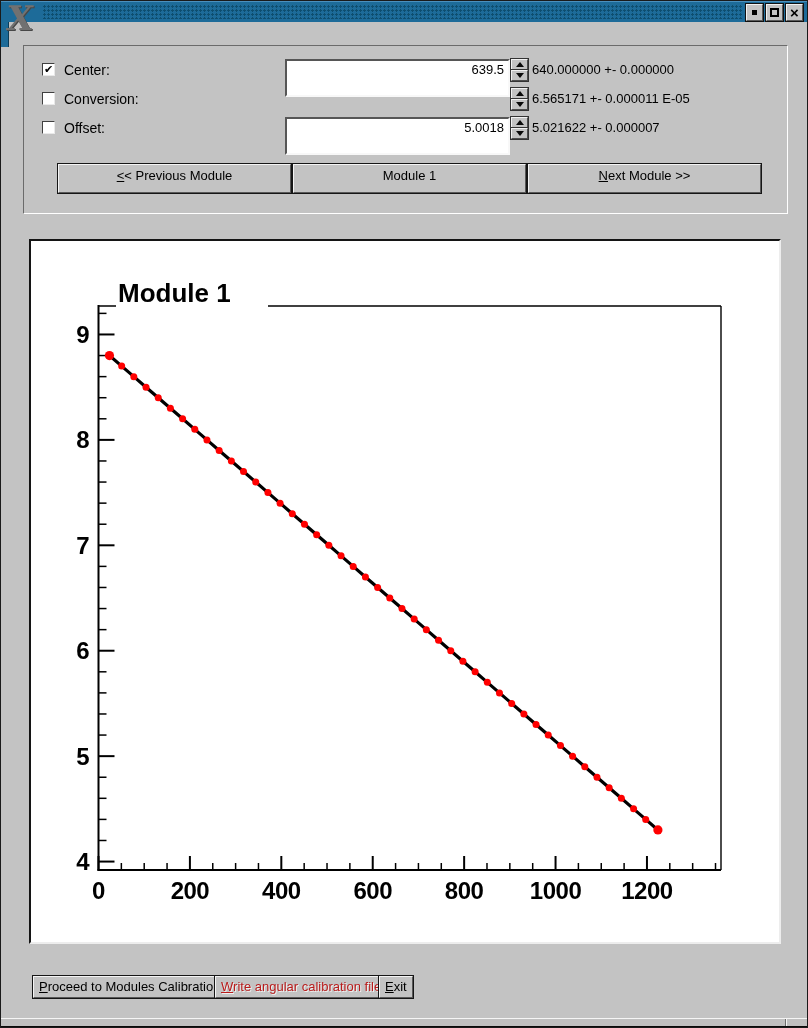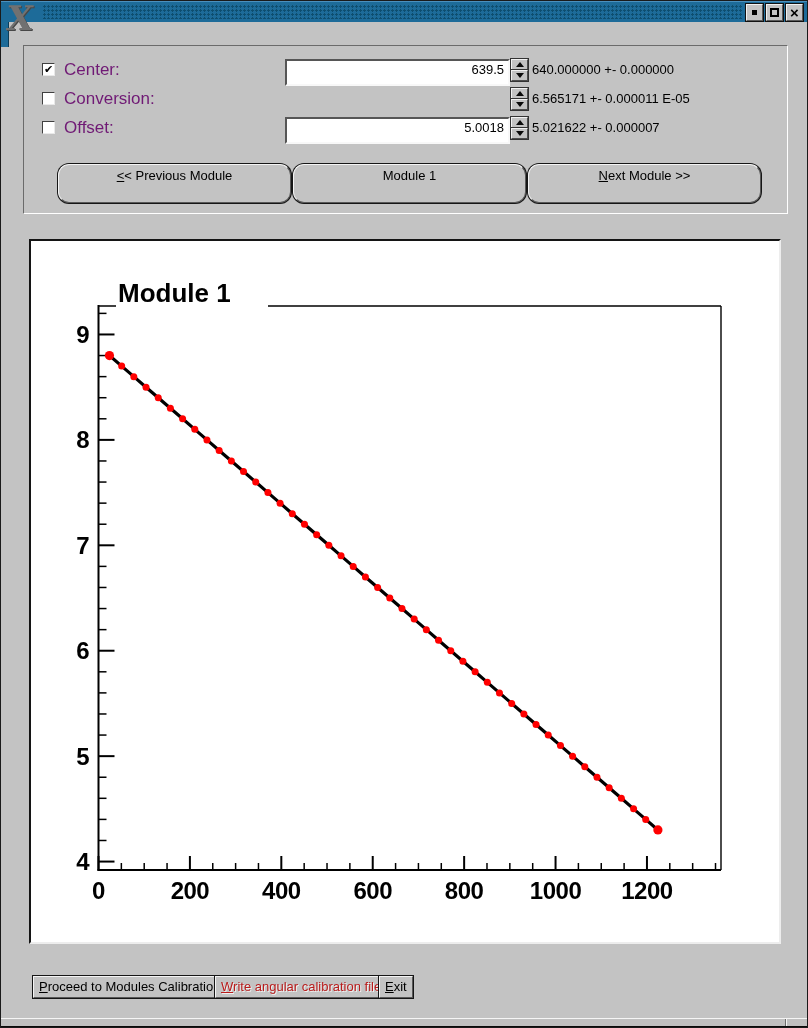--- a/index.html
+++ b/index.html
@@ -22,37 +22,37 @@
   .glyph-max{width:9px;height:9px;border:2px solid #000;box-sizing:border-box;}
   .glyph-close{font-size:15px;font-weight:bold;color:#000;line-height:15px;margin-top:-1px;}
   .corner-left{position:absolute;left:0;top:21px;width:7px;height:25px;background:#1d6b99;border-right:1px solid #0c3c57;}
   
   .panel{position:absolute;left:22px;top:44px;width:765px;height:169px;box-sizing:border-box;
          border:1px solid;border-color:#6b6b6b #ffffff #ffffff #6b6b6b;}
   .row{position:absolute;left:0;right:0;height:22px;}
   .checkbox{position:absolute;left:18px;top:4px;width:13px;height:13px;background:#fff;box-sizing:border-box;
             border:1px solid;border-color:#3f3f3f #e9e9e9 #e9e9e9 #3f3f3f;font-size:11px;font-weight:bold;
             line-height:11px;text-align:center;color:#000;}
-  .rowlabel{position:absolute;left:40px;top:0;line-height:22px;font-size:17px;color:#701a75;}
-  .field{position:absolute;left:261px;top:0;width:225px;height:27px;box-sizing:border-box;background:#fff;
+  .rowlabel{position:absolute;left:40px;top:0;line-height:22px;font-size:14px;color:#000000;}
+  .field{position:absolute;left:261px;top:0;width:225px;height:38px;box-sizing:border-box;background:#fff;
          border:2px solid;border-color:#565656 #f8f8f8 #f8f8f8 #565656;font-size:13px;text-align:right;
          padding-right:4px;line-height:17px;color:#000;}
   .spin{position:absolute;left:487px;top:0;width:17px;height:22px;}
   .spinbtn{width:17px;height:11px;background:#c3c3c3;box-sizing:border-box;border:1px solid;
            border-color:#f2f2f2 #4e4e4e #4e4e4e #f2f2f2;box-shadow:0 0 0 1px #333;
            display:flex;align-items:center;justify-content:center;}
   .tri-up{width:0;height:0;border-left:4px solid transparent;border-right:4px solid transparent;
           border-bottom:5px solid #0a0a0a;}
   .tri-down{width:0;height:0;border-left:4px solid transparent;border-right:4px solid transparent;
             border-top:5px solid #0a0a0a;}
   .result{position:absolute;left:508px;width:262px;top:0;line-height:22px;font-size:13px;text-align:left;color:#000;}
   .btn3d{background:#c3c3c3;border:1px solid;border-color:#f4f4f4 #585858 #585858 #f4f4f4;
          box-shadow:0 0 0 1px #161616;box-sizing:border-box;font-size:13px;color:#000;
          text-align:center;cursor:default;white-space:nowrap;}
-  .navbtn{position:absolute;top:118px;height:39px;line-height:21px;border-radius:11px;}
+  .navbtn{position:absolute;top:118px;height:29px;line-height:21px;}
   
   .chartpanel{position:absolute;left:28px;top:238px;width:752px;height:705px;background:#fff;box-sizing:border-box;
               border:2px solid;border-color:#141414 #ededed #ededed #141414;}
   
   .footbtn{position:absolute;top:975px;height:22px;line-height:19px;padding:0 5px;}
   .disabled{color:#b91c1c;text-shadow:1px 1px 0 #f0f0f0;}
   .bottomframe{position:absolute;left:0;right:0;bottom:0;height:9px;background:#c0c0c0;
                border-top:1px solid #f5f5f5;border-bottom:1px solid #0a0a0a;box-sizing:border-box;}
   .bf-sep{position:absolute;right:21px;top:0;bottom:0;width:1px;background:#6d6d6d;box-shadow:1px 0 0 #f5f5f5;}
   u{text-decoration:underline;}

